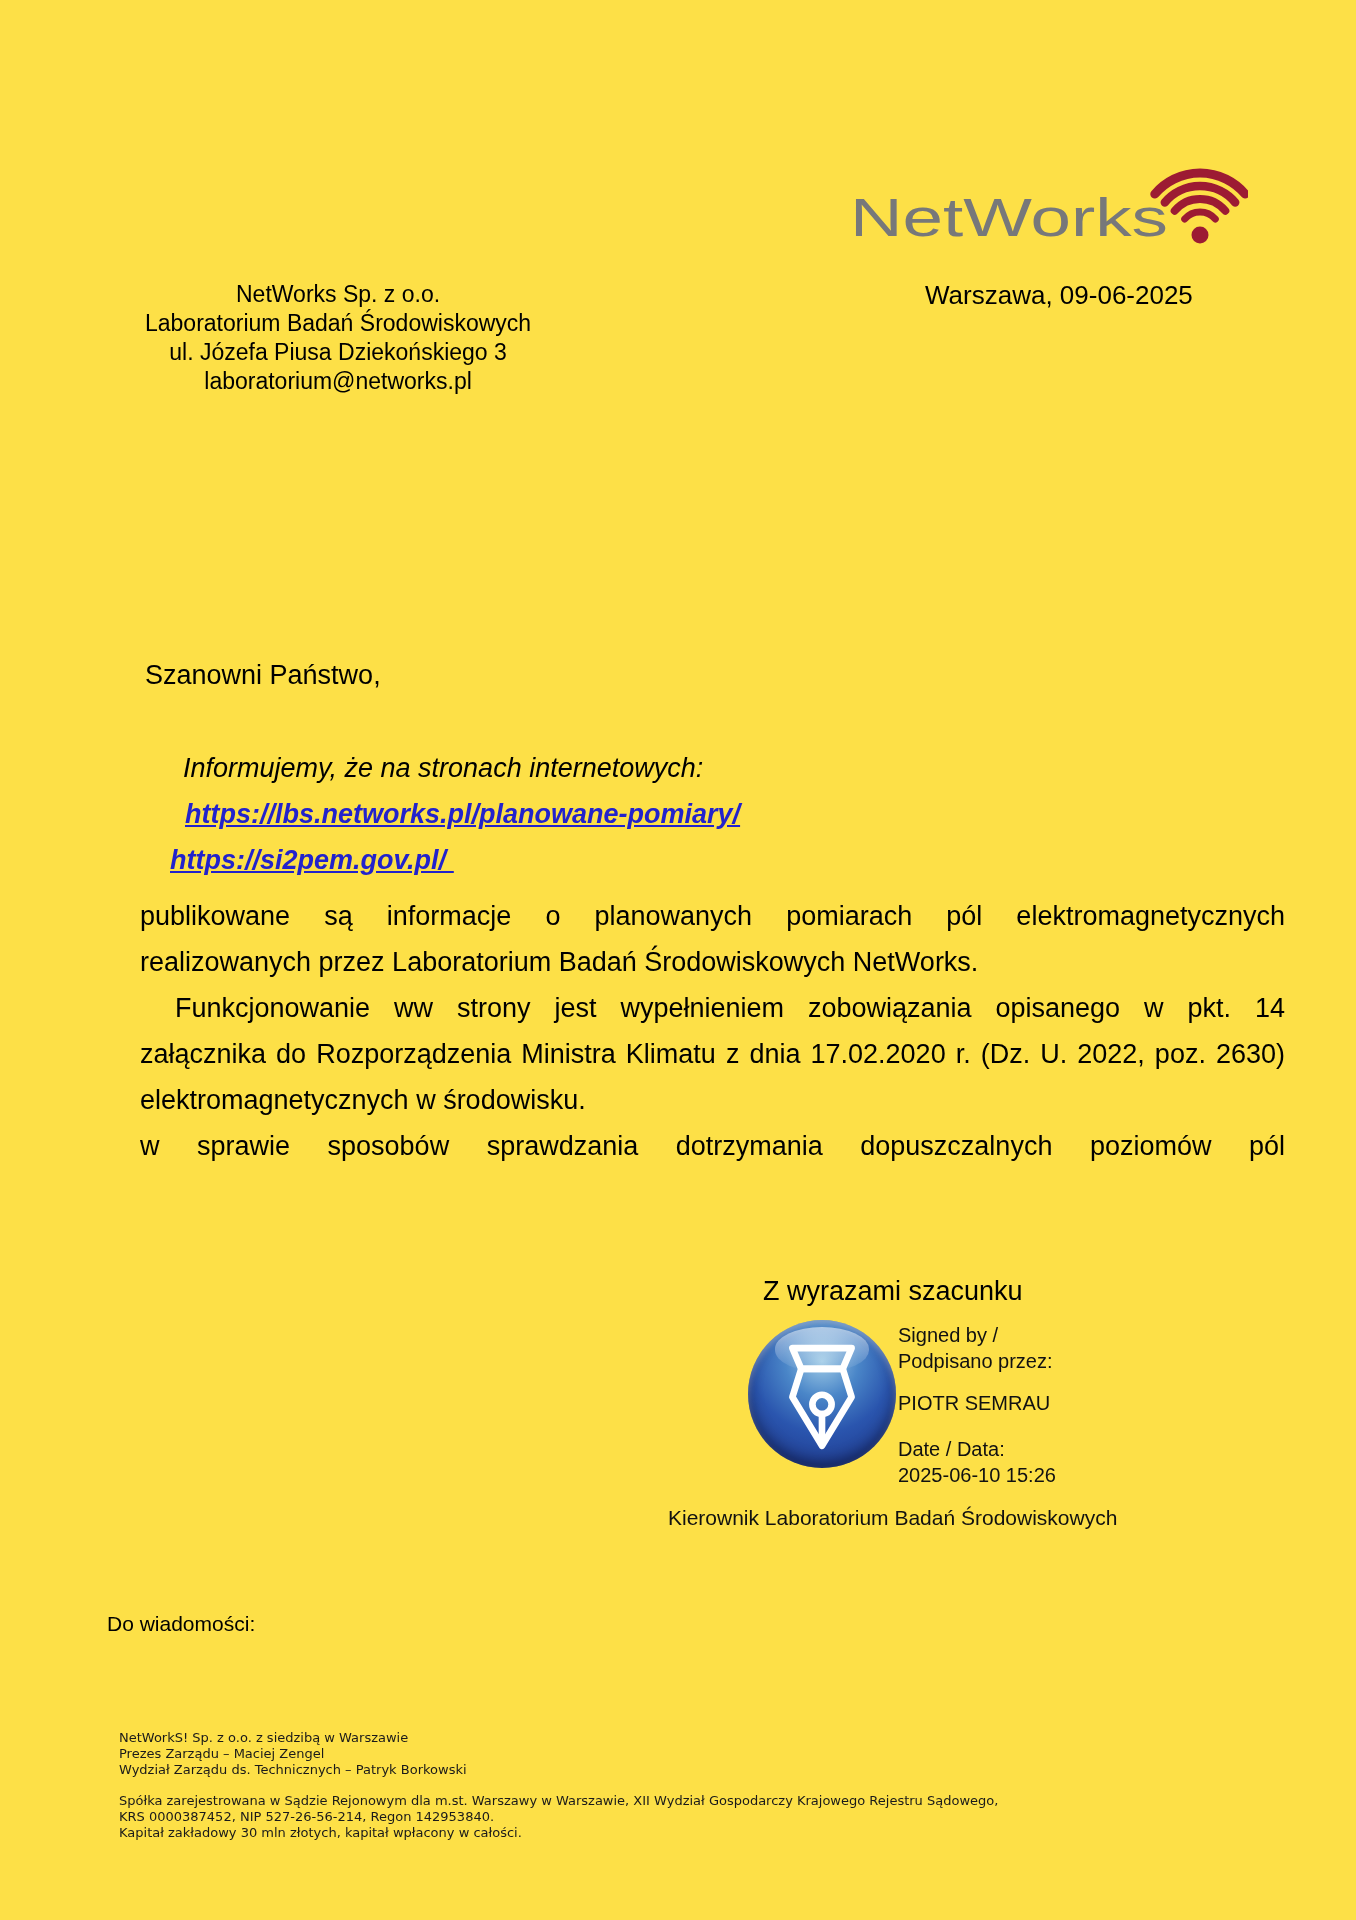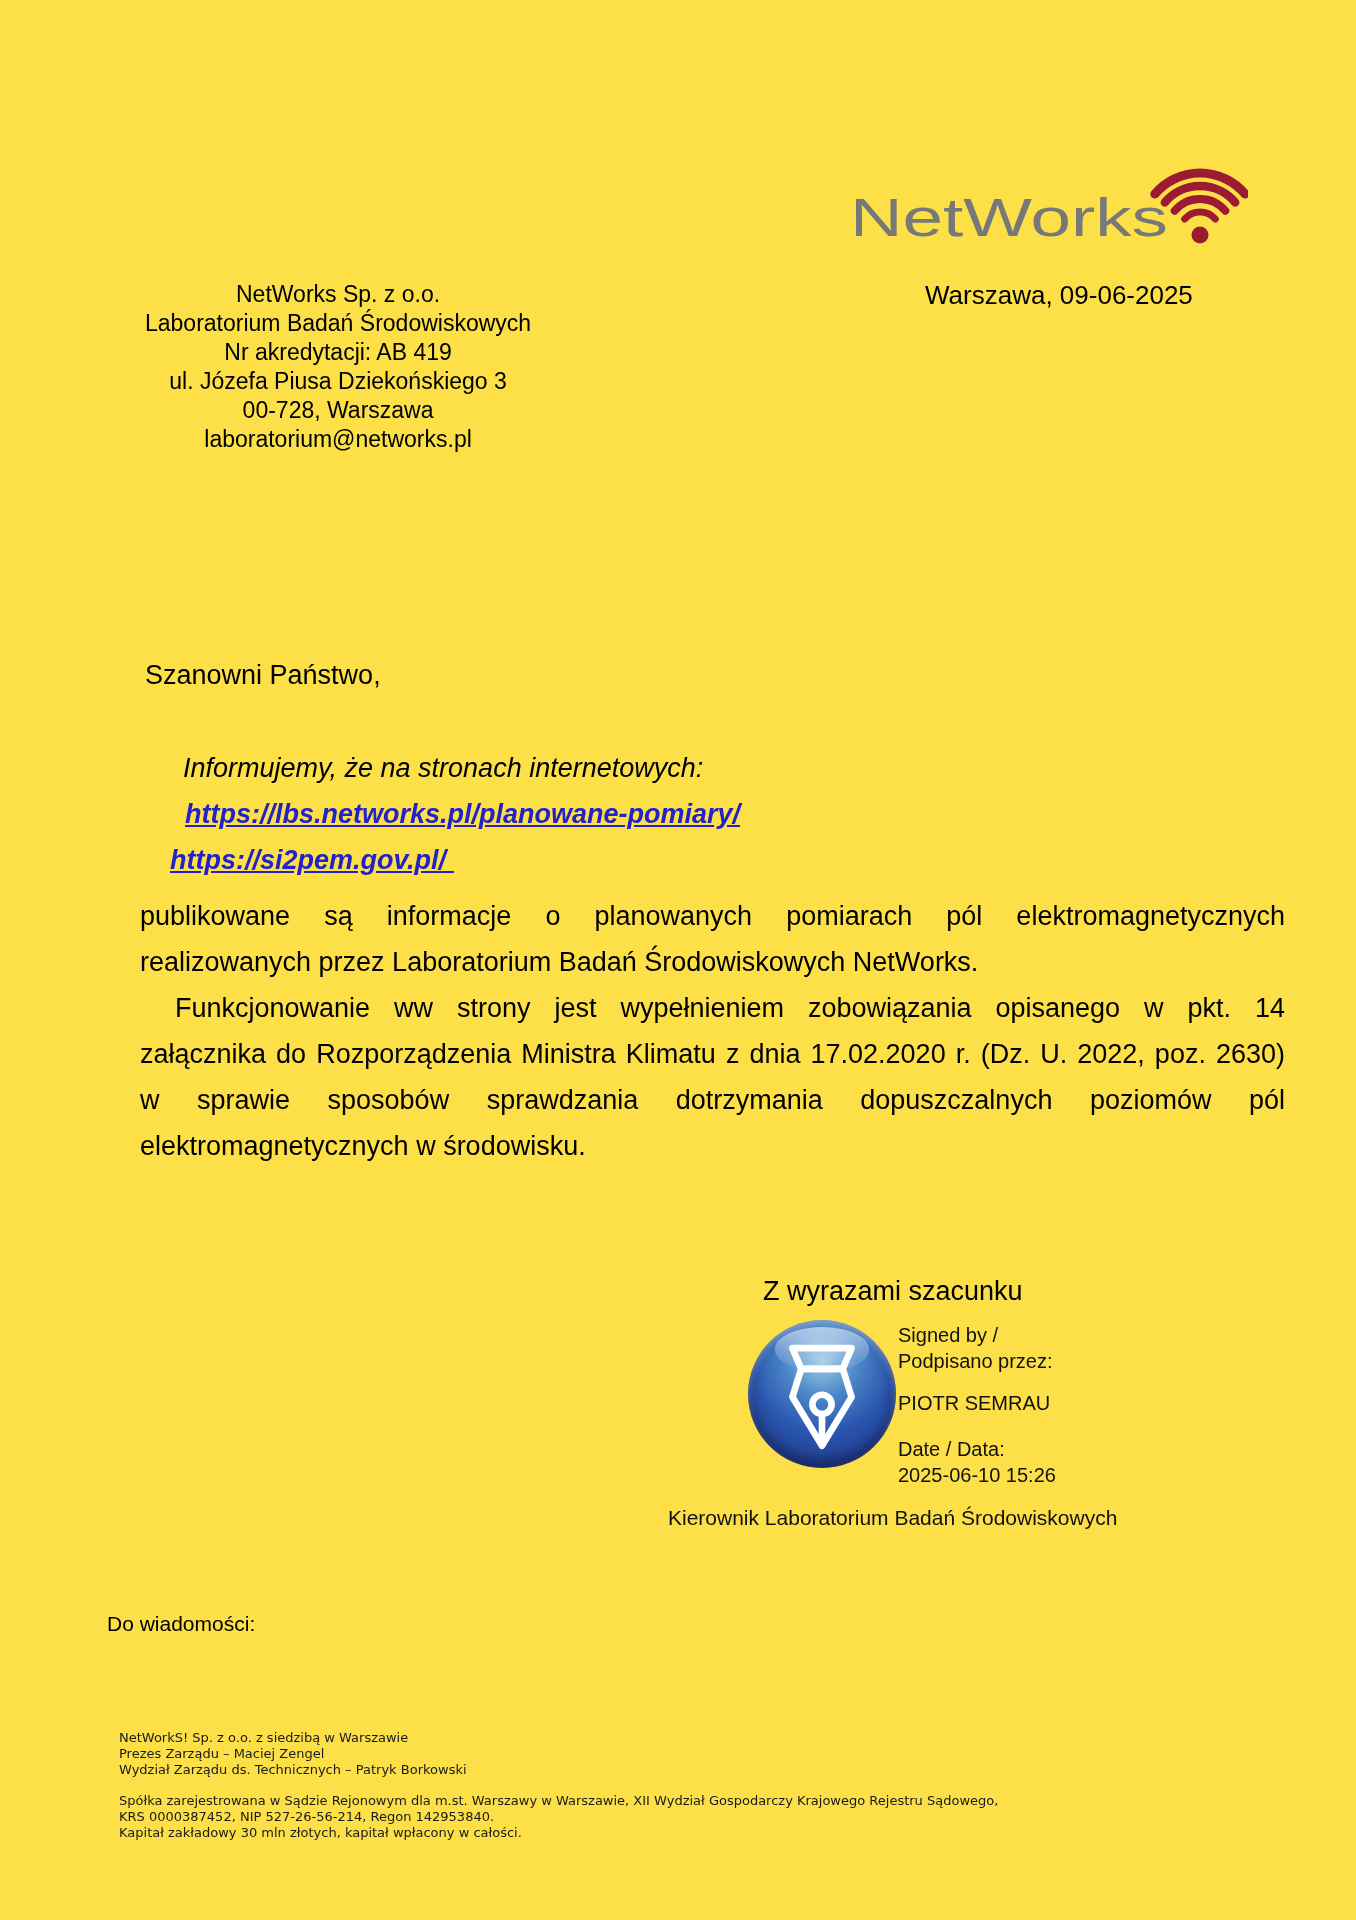--- a/index.html
+++ b/index.html
@@ -99,23 +99,21 @@
         <path d="M 326.7 52.8 A 33 33 0 0 1 377.3 52.8" stroke-width="8"></path>
         <path d="M 336.7 61.1 A 20 20 0 0 1 367.3 61.1" stroke-width="7"></path>
         <circle cx="352" cy="77" r="8.5" fill="#9c1b33" stroke="none"></circle>
       </g>
     </svg>
   </div>
 
   <div class="abs sender">
     <div>NetWorks Sp. z o.o.</div>
     <div>Laboratorium Badań Środowiskowych</div>
-    <div>Nr akredytacji: AB 419</div>
     <div>ul. Józefa Piusa Dziekońskiego 3</div>
-    <div>00-728, Warszawa</div>
     <div>laboratorium@networks.pl</div>
   </div>
 
   <div class="abs dateline">Warszawa, 09-06-2025</div>
 
   <div class="abs greeting">Szanowni Państwo,</div>
 
   <div class="abs intro">Informujemy, że na stronach internetowych:</div>
 
   <div class="abs link1">
@@ -123,22 +121,22 @@
   </div>
   <div class="abs link2">
     <a href="#" class="doc-link">https://si2pem.gov.pl/</a>
   </div>
 
   <div class="abs bodytext">
     <div class="line just">publikowane są informacje o planowanych pomiarach pól elektromagnetycznych</div>
     <div class="line">realizowanych przez Laboratorium Badań Środowiskowych NetWorks.</div>
     <div class="line just indent">Funkcjonowanie ww strony jest wypełnieniem zobowiązania opisanego w pkt. 14</div>
     <div class="line just">załącznika do Rozporządzenia Ministra Klimatu z dnia 17.02.2020 r. (Dz. U. 2022, poz. 2630)</div>
+    <div class="line">elektromagnetycznych w środowisku.</div>
     <div class="line just">w sprawie sposobów sprawdzania dotrzymania dopuszczalnych poziomów pól</div>
-    <div class="line">elektromagnetycznych w środowisku.</div>
   </div>
 
   <div class="abs closing">Z wyrazami szacunku</div>
 
   <div class="abs stamp">
     <svg viewBox="0 0 100 100">
       <g stroke="#ffffff" stroke-width="4.5" fill="none" stroke-linejoin="round" stroke-linecap="round">
         <path d="M30 19 L70 19 L64 33 L36 33 Z"></path>
         <path d="M36 33 L64 33 L70 52 L50 85 L30 52 Z"></path>
         <circle cx="50" cy="57" r="6.5"></circle>

